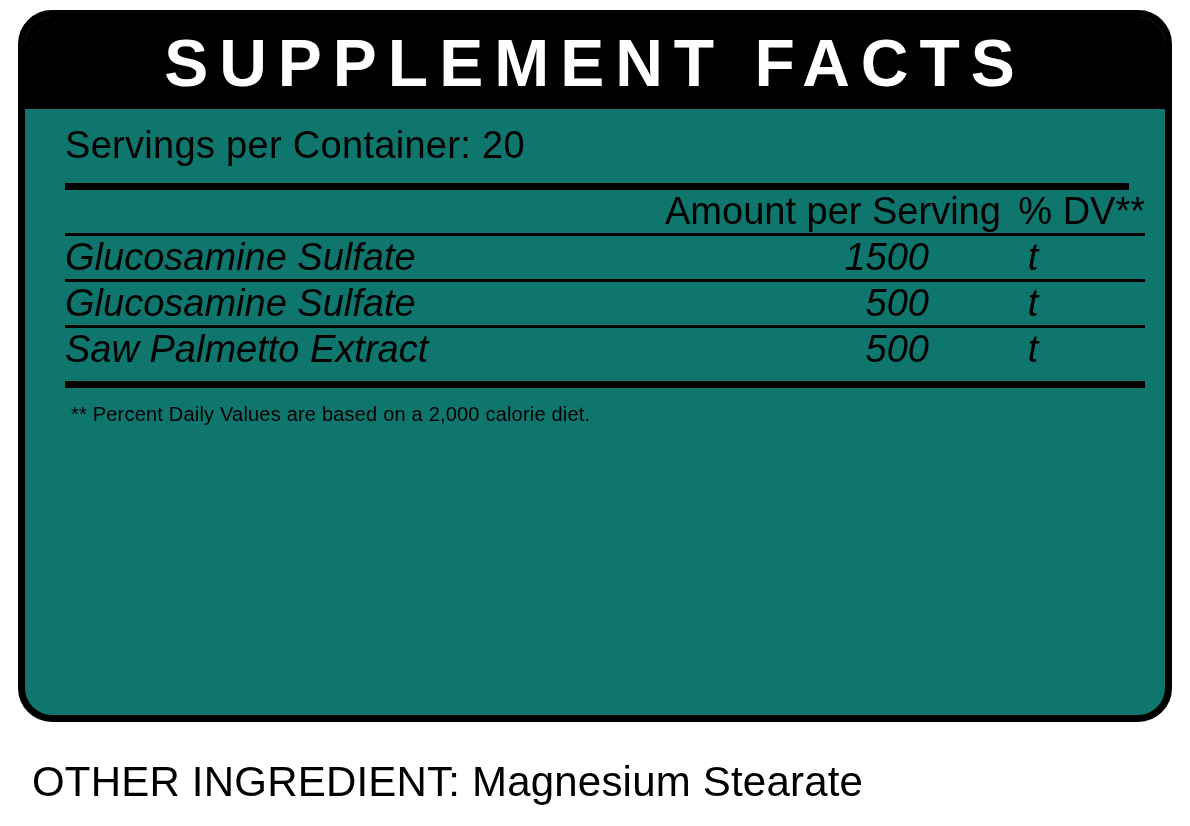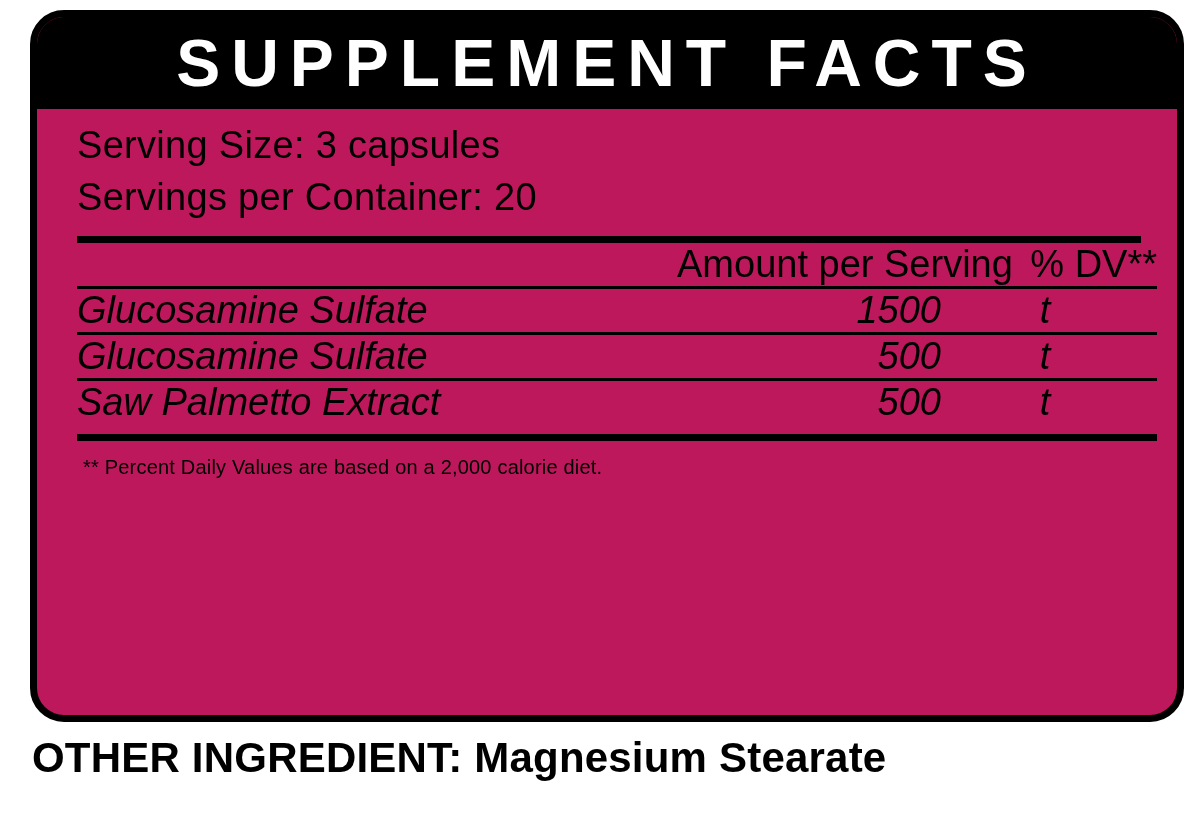--- a/index.html
+++ b/index.html
@@ -18,28 +18,28 @@
   .page {
     position: relative;
     width: 1190px;
     height: 826px;
     box-sizing: border-box;
   }
 
   
   .panel {
     position: absolute;
-    left: 30px;
+    left: 18px;
     top: 10px;
     width: 1154px;
     height: 712px;
     box-sizing: border-box;
     border: 7px solid #000000;
     border-radius: 34px;
-    background: #be185d;
+    background: #0f766e;
     overflow: hidden;
   }
 
   .title-bar {
     background: #000000;
     height: 92px;
     display: flex;
     align-items: center;
     justify-content: center;
     padding: 0 10px;
@@ -121,43 +121,41 @@
     font-size: 20px;
     line-height: 1.42;
     letter-spacing: 0.2px;
   }
   .footnote-2 { padding-left: 10px; }
 
   
   .other-ingredient {
     position: absolute;
     left: 32px;
-    top: 734px;
+    top: 758px;
     font-size: 42px;
     letter-spacing: 0.2px;
     white-space: nowrap;
-    font-weight: bold;
   }
   .other-ingredient .label { }
   .other-ingredient .value { }
 </style>
 </head>
 <body>
 
 <div class="page">
 
   <div class="panel">
 
     <div class="title-bar">
       <div class="title">SUPPLEMENT  FACTS</div>
     </div>
 
     <div class="body-area">
 
-      <div class="serving-line">Serving Size: 3 capsules</div>
       <div class="serving-line">Servings per Container: 20</div>
 
       <hr class="rule-thick">
 
       <table class="facts">
         <colgroup>
           <col class="col-name">
           <col class="col-amount">
           <col class="col-dv">
         </colgroup>

